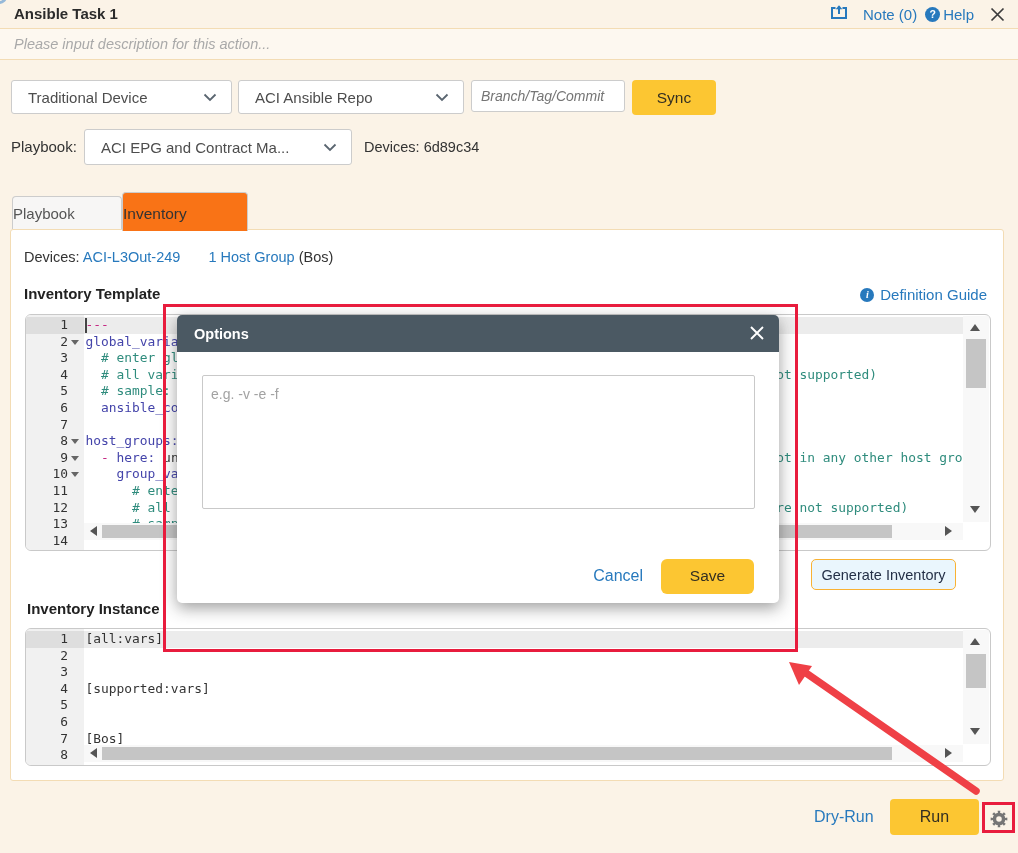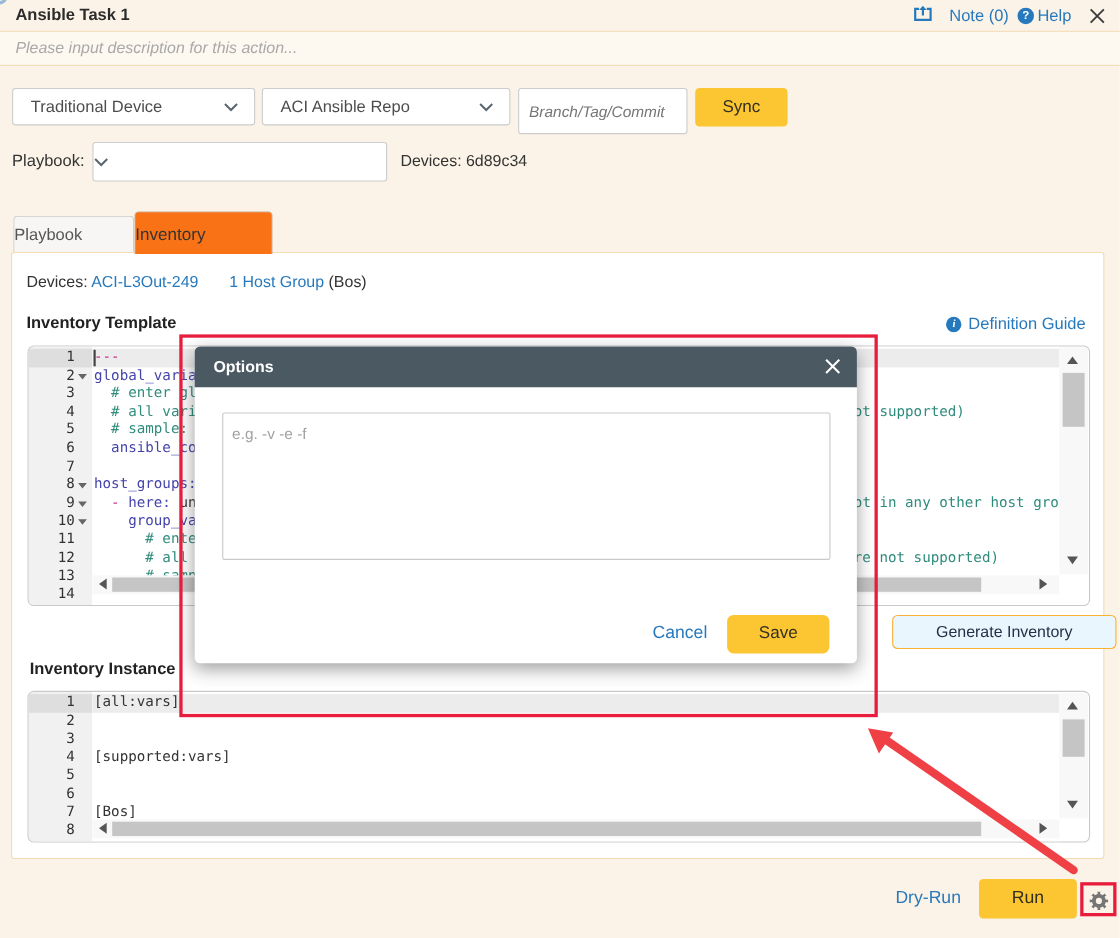--- a/index.html
+++ b/index.html
@@ -29,21 +29,21 @@
   #descbar { left:0; top:29px; width:1018px; height:31px; background:#fdf8f0; border-bottom:1px solid var(--tan); }
   #desc-text { left:14px; top:0; line-height:30px; font-style:italic; color:#a9a9a9; font-size:14.5px; }
 
   
   .selectbox { background:#fff; border:1px solid #ccc; border-radius:3px; display:flex; align-items:center;
     font-size:15px; color:#4d4d4d; cursor:pointer; }
   .selectbox .sel-label { padding-left:16px; flex:1; white-space:nowrap; overflow:hidden; }
   .selectbox .chev { margin-right:14px; display:flex; }
   #device-select { left:11px; top:80px; width:221px; height:34px; }
   #repo-select   { left:238px; top:80px; width:226px; height:34px; }
-  #branch-input  { left:471px; top:80px; width:154px; height:42px; background:#fff; border:1px solid #ccc;
+  #branch-input  { left:471px; top:80px; width:154px; height:32px; background:#fff; border:1px solid #ccc;
     border-radius:3px; font-style:italic; font-size:14px; color:#9b9b9b; padding:0 9px;
     font-family:"Liberation Sans",sans-serif; }
   .yellow-btn { background:var(--yellow); border:none; border-radius:4px; color:#332f22;
     font-size:15.5px; font-family:"Liberation Sans",sans-serif; cursor:pointer; }
   #sync-btn { left:632px; top:80px; width:84px; height:35px; }
   #playbook-label { left:11px; top:129px; line-height:36px; font-size:15px; color:#333; }
   #playbook-select { left:84px; top:129px; width:268px; height:36px; }
   #commit-label { left:364px; top:129px; line-height:36px; font-size:14.5px; color:#333; }
 
   
@@ -86,21 +86,21 @@
   
   .sb { position:absolute; background:#f8f8f8; }
   .sb-thumb { position:absolute; background:#c5c5c5; border-radius:0; }
   .tri { position:absolute; width:0; height:0; }
   .tri-up    { border-left:5.5px solid transparent; border-right:5.5px solid transparent; border-bottom:7px solid #555; }
   .tri-down  { border-left:5.5px solid transparent; border-right:5.5px solid transparent; border-top:7px solid #555; }
   .tri-left  { border-top:5.5px solid transparent; border-bottom:5.5px solid transparent; border-right:7px solid #555; }
   .tri-right { border-top:5.5px solid transparent; border-bottom:5.5px solid transparent; border-left:7px solid #555; }
 
   
-  #generate-btn { left:811px; top:559px; width:204px; height:31px; background:#eaf6fd; border:1.5px solid #f9b233;
+  #generate-btn { left:811px; top:559px; width:145px; height:31px; background:#eaf6fd; border:1.5px solid #f9b233;
     border-radius:5px; font-size:14.5px; color:#243047; font-family:"Liberation Sans",sans-serif; cursor:pointer; }
   #instance-title { left:27px; top:600px; font-size:15px; font-weight:bold; color:#222; }
 
   
   #dryrun-link { left:814px; top:808px; font-size:16px; cursor:pointer; }
   #run-btn { left:890px; top:799px; width:89px; height:36px; font-size:16px; }
   #gear-btn { left:987px; top:807px; width:24px; height:24px; background:none; border:none; cursor:pointer; display:flex; align-items:center; justify-content:center; }
 
   
   #modal { left:177px; top:315px; width:602px; height:288px; background:#fff; border-radius:5px;
@@ -169,20 +169,21 @@
     <svg width="14" height="9" viewBox="0 0 14 9">
         <path d="M1.5 1.5 L7 7 L12.5 1.5" fill="none" stroke="#5a6570" stroke-width="1.8"></path>
       </svg>
   </span>
 </div>
 <input class="abs" id="branch-input" placeholder="Branch/Tag/Commit" style="">
 <button class="abs yellow-btn" id="sync-btn">Sync</button>
 
 <div class="abs" id="playbook-label">Playbook:</div>
 <div class="abs selectbox" id="playbook-select">
+  <span class="sel-label">ACI EPG and Contract Ma...</span>
   <span class="chev">
     <svg width="14" height="9" viewBox="0 0 14 9">
         <path d="M1.5 1.5 L7 7 L12.5 1.5" fill="none" stroke="#5a6570" stroke-width="1.8"></path>
       </svg>
   </span>
 </div>
 <div class="abs" id="commit-label">Devices: 6d89c34</div>
 
 <div class="abs tab" id="tab-playbook">Playbook</div>
 <div class="abs tab" id="tab-inventory">Inventory</div>

